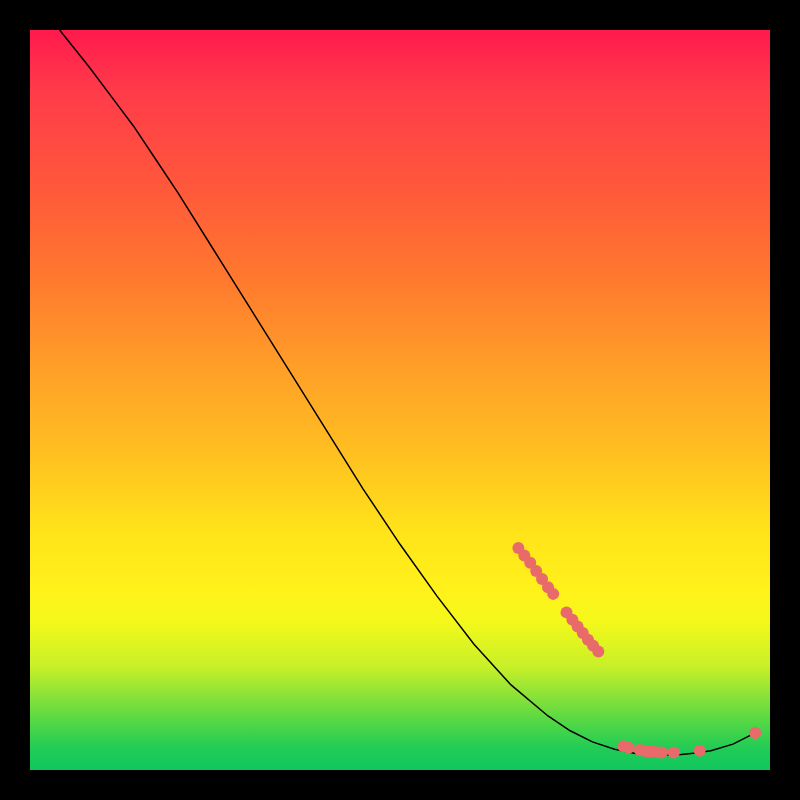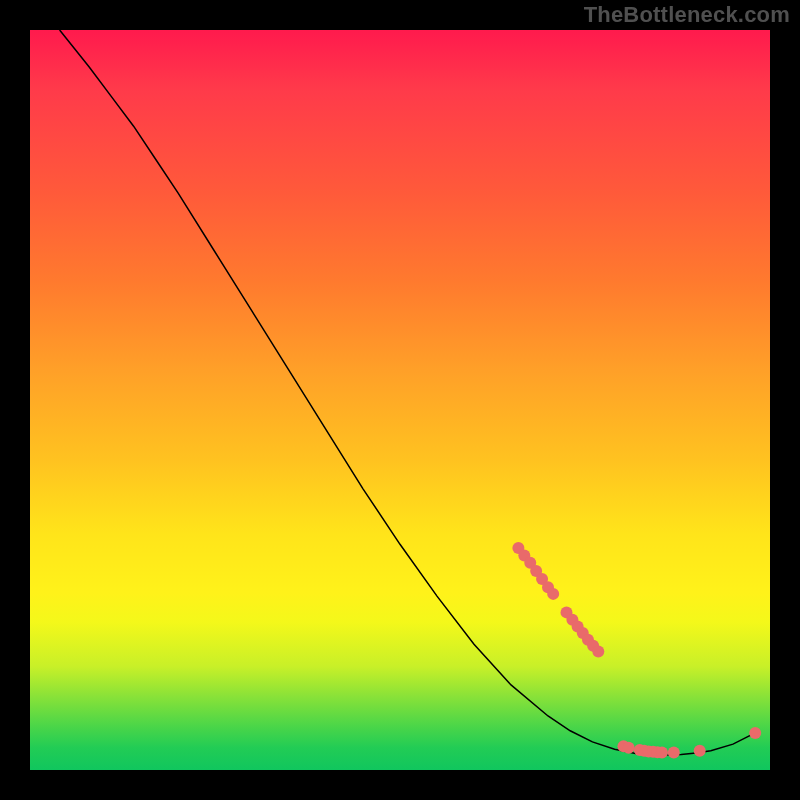--- a/index.html
+++ b/index.html
@@ -66,21 +66,20 @@
   }
   .marker {
     fill: #e96a6a;
     stroke: none;
   }
 </style>
 </head>
 <body>
 
 <div class="stage">
-  <div class="watermark">TheBottleneck.com</div>
 
   <div class="plot-area">
     <svg class="curve" viewBox="0 0 740 740" preserveAspectRatio="none">
       <path id="curve-path" class="curve-path" d="M29.60 0.00 L44.40 18.50 L59.20 37.00 L81.40 66.60 L103.60 96.20 L125.80 129.50 L148.00 162.80 L185.00 222.00 L222.00 281.20 L259.00 340.40 L296.00 399.60 L333.00 458.80 L370.00 514.30 L407.00 566.10 L444.00 614.20 L481.00 654.90 L518.00 685.98 L540.20 700.78 L562.40 711.88 L584.60 719.28 L606.80 723.72 L629.00 725.20 L651.20 724.46 L666.00 722.98 L680.80 720.76 L703.00 714.10 L717.80 706.70 L725.20 703.00"></path>
       <g id="markers-group">
           <circle cx="488.40" cy="518.00" r="6" class="marker"></circle>
           <circle cx="494.32" cy="525.40" r="6" class="marker"></circle>
           <circle cx="500.24" cy="532.80" r="6" class="marker"></circle>
           <circle cx="506.16" cy="540.94" r="6" class="marker"></circle>
           <circle cx="512.08" cy="549.08" r="6" class="marker"></circle>

